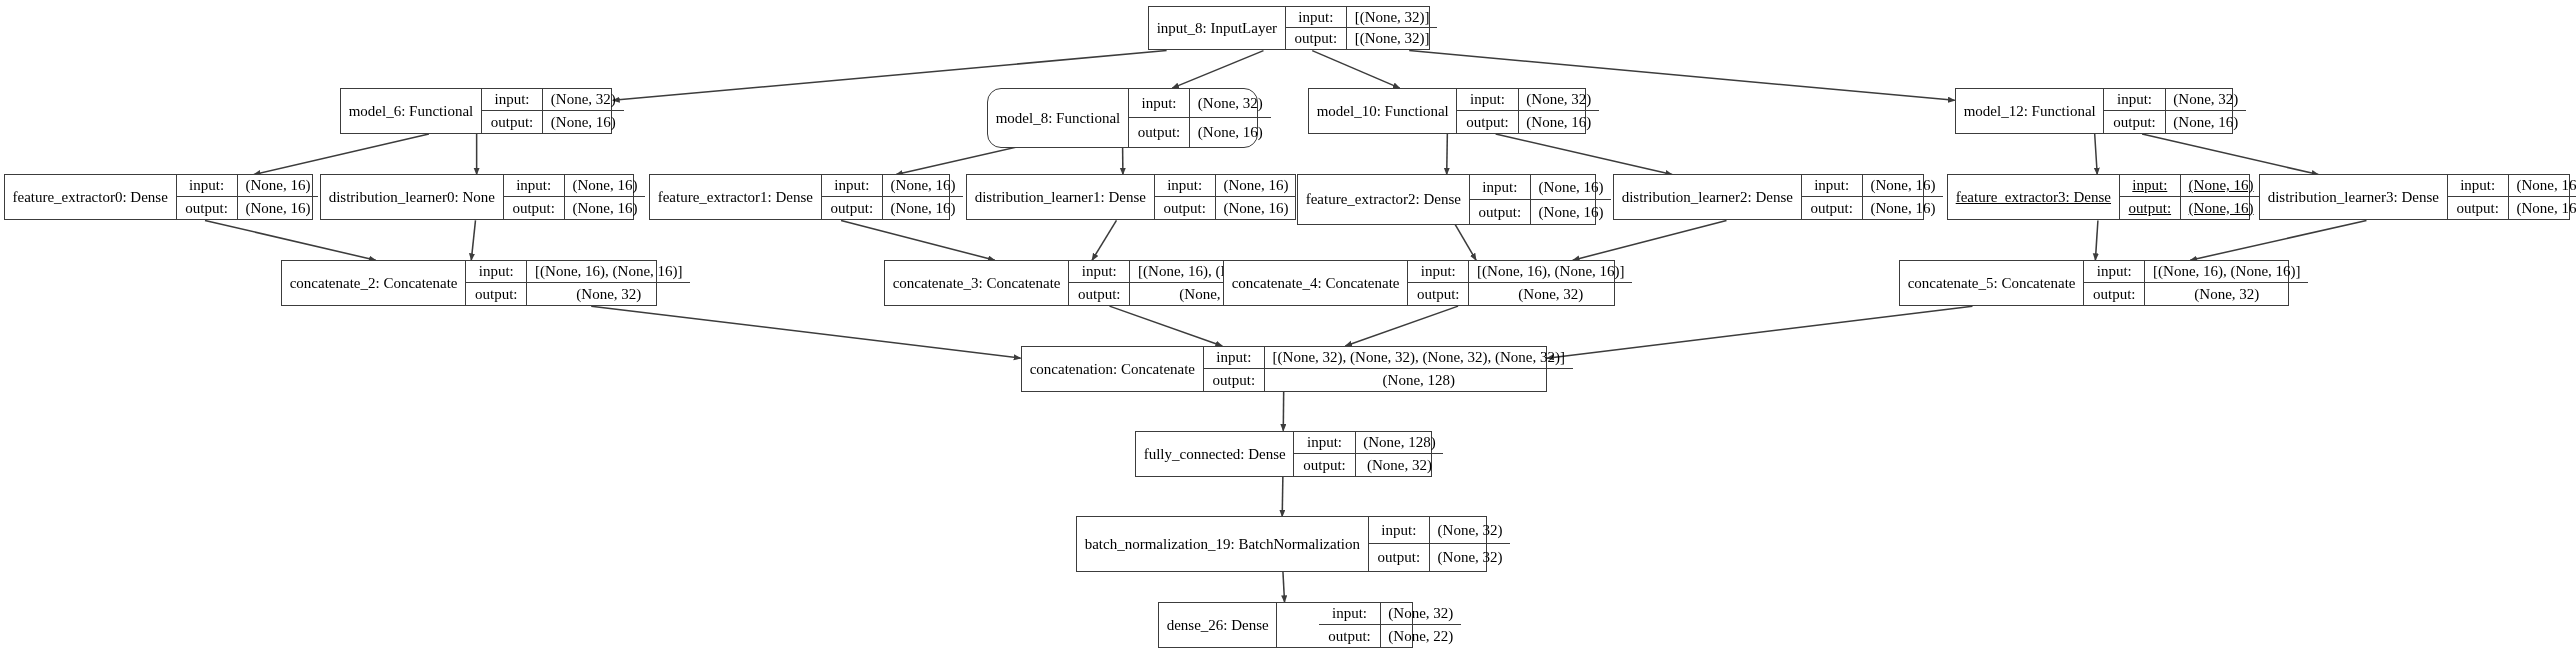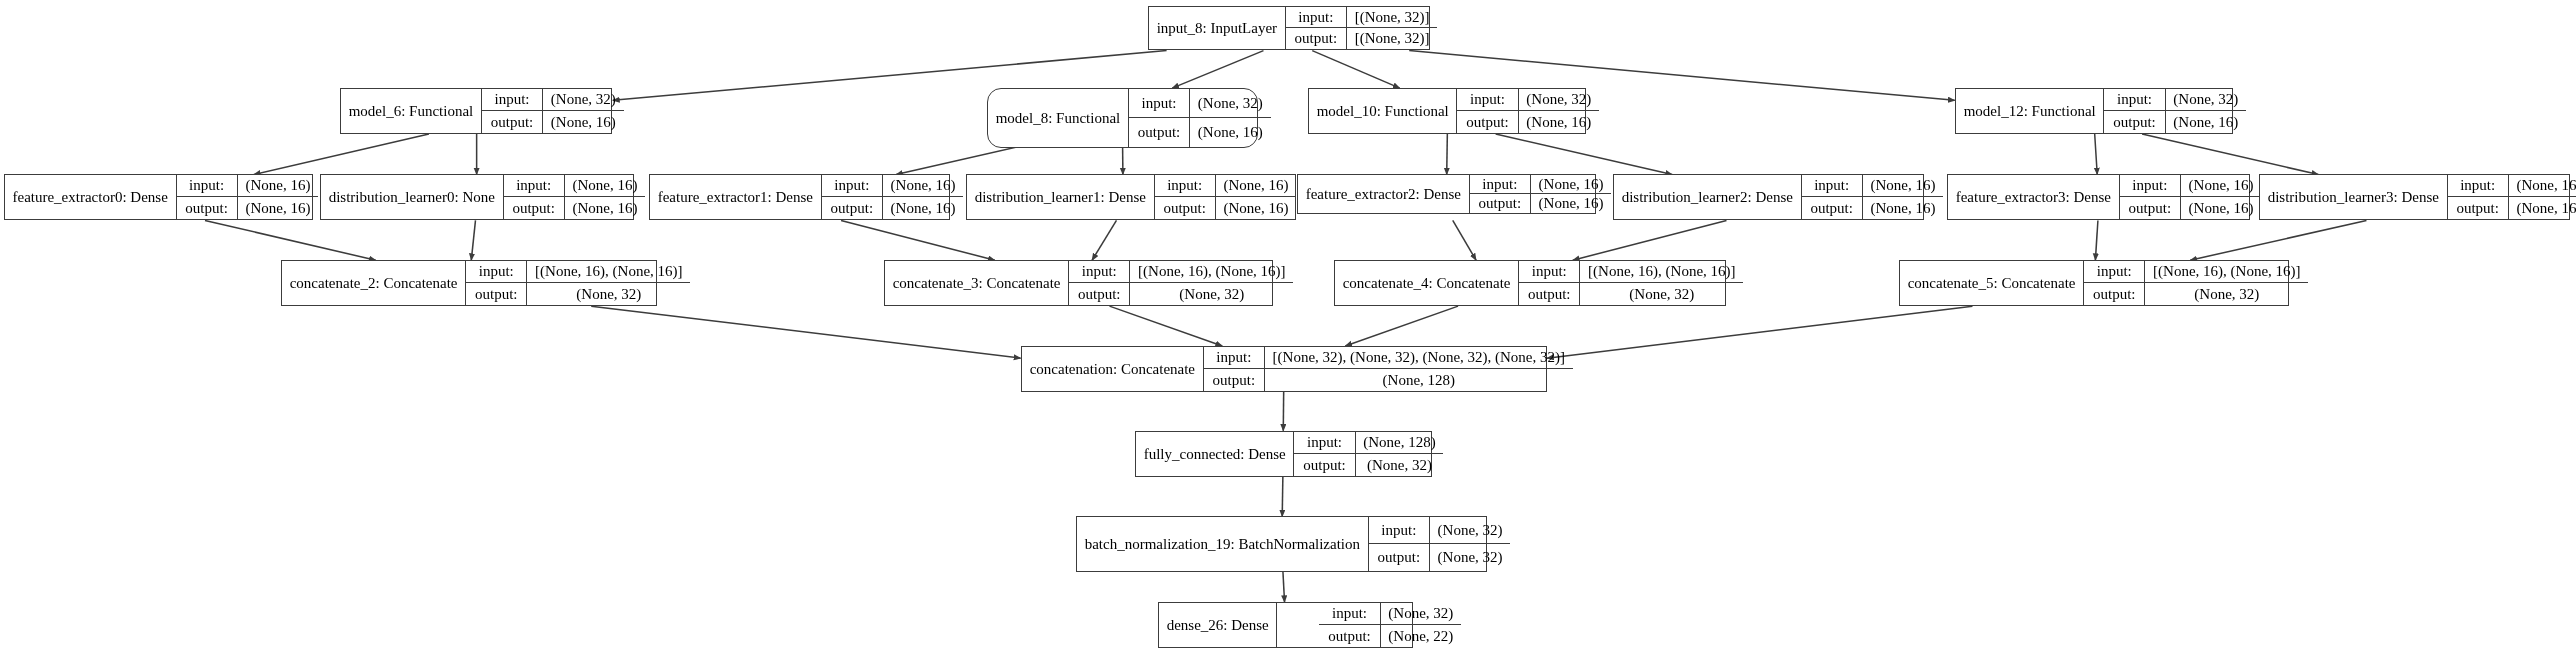--- a/index.html
+++ b/index.html
@@ -157,39 +157,39 @@
       </div>
       <div class="node" style="left: 966px; top: 174px; width: 330px; height: 46px;">
         <div class="cell name">distribution_learner1: Dense</div>
         <div class="iogrid">
           <div class="cell iolab rowtop">input:</div>
           <div class="cell ioval rowtop">(None, 16)</div>
           <div class="cell iolab">output:</div>
           <div class="cell ioval">(None, 16)</div>
         </div>
       </div>
-      <div class="node" style="left: 1297px; top: 174px; width: 299px; height: 40px;">
+      <div class="node" style="left: 1297px; top: 174px; width: 299px; height: 51px;">
         <div class="cell name">feature_extractor2: Dense</div>
         <div class="iogrid">
           <div class="cell iolab rowtop">input:</div>
           <div class="cell ioval rowtop">(None, 16)</div>
           <div class="cell iolab">output:</div>
           <div class="cell ioval">(None, 16)</div>
         </div>
       </div>
       <div class="node" style="left: 1613px; top: 174px; width: 311px; height: 46px;">
         <div class="cell name">distribution_learner2: Dense</div>
         <div class="iogrid">
           <div class="cell iolab rowtop">input:</div>
           <div class="cell ioval rowtop">(None, 16)</div>
           <div class="cell iolab">output:</div>
           <div class="cell ioval">(None, 16)</div>
         </div>
       </div>
-      <div class="node" style="left: 1947px; top: 174px; width: 303px; height: 46px;">
+      <div class="node" style="left: 1947px; top: 174px; width: 303px; height: 46px; text-decoration: underline;">
         <div class="cell name">feature_extractor3: Dense</div>
         <div class="iogrid">
           <div class="cell iolab rowtop">input:</div>
           <div class="cell ioval rowtop">(None, 16)</div>
           <div class="cell iolab">output:</div>
           <div class="cell ioval">(None, 16)</div>
         </div>
       </div>
       <div class="node" style="left: 2259px; top: 174px; width: 311px; height: 46px;">
         <div class="cell name">distribution_learner3: Dense</div>
@@ -211,21 +211,21 @@
       </div>
       <div class="node" style="left: 884px; top: 260px; width: 389px; height: 46px;">
         <div class="cell name">concatenate_3: Concatenate</div>
         <div class="iogrid">
           <div class="cell iolab rowtop">input:</div>
           <div class="cell ioval rowtop">[(None, 16), (None, 16)]</div>
           <div class="cell iolab">output:</div>
           <div class="cell ioval">(None, 32)</div>
         </div>
       </div>
-      <div class="node" style="left: 1334px; top: 260px; width: 392px; height: 46px;">
+      <div class="node" style="left: 1223px; top: 260px; width: 392px; height: 46px;">
         <div class="cell name">concatenate_4: Concatenate</div>
         <div class="iogrid">
           <div class="cell iolab rowtop">input:</div>
           <div class="cell ioval rowtop">[(None, 16), (None, 16)]</div>
           <div class="cell iolab">output:</div>
           <div class="cell ioval">(None, 32)</div>
         </div>
       </div>
       <div class="node" style="left: 1899px; top: 260px; width: 390px; height: 46px;">
         <div class="cell name">concatenate_5: Concatenate</div>

